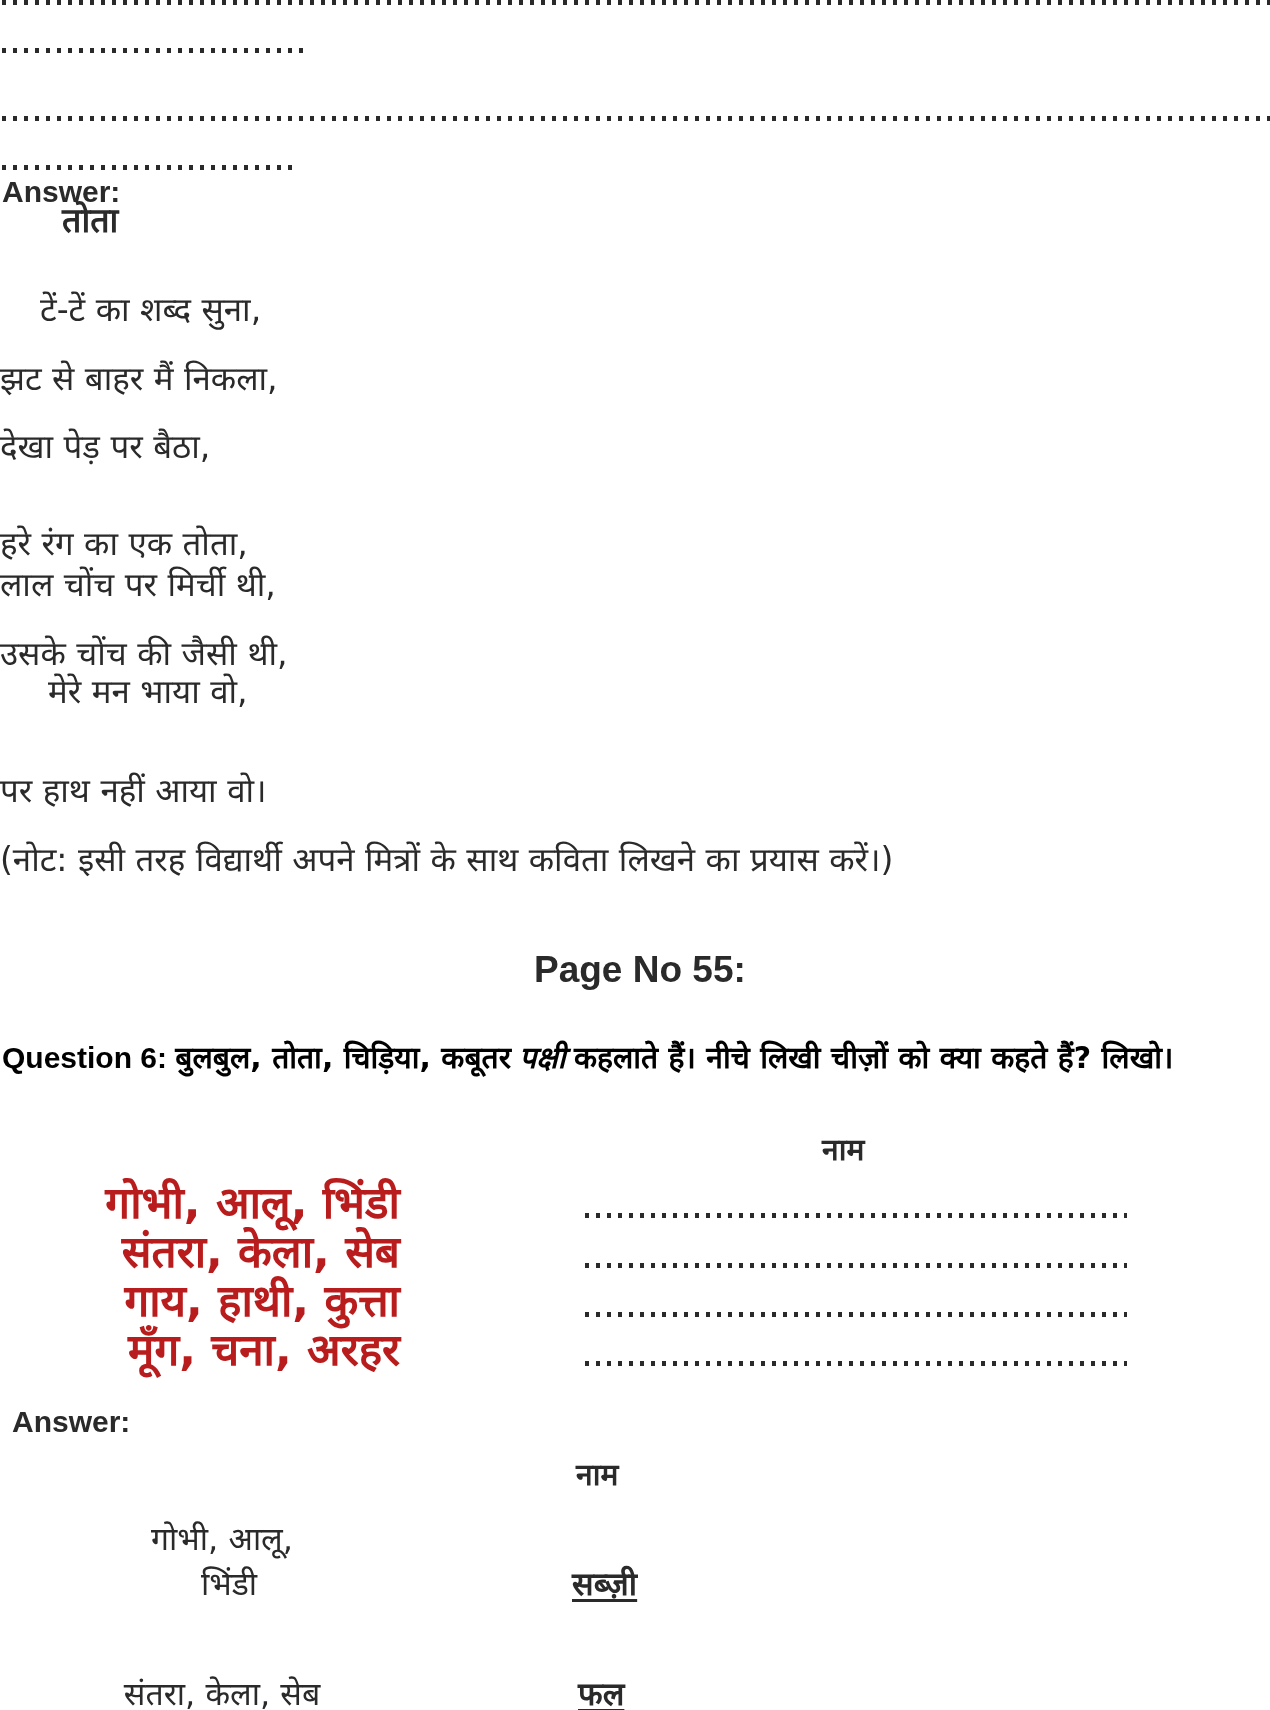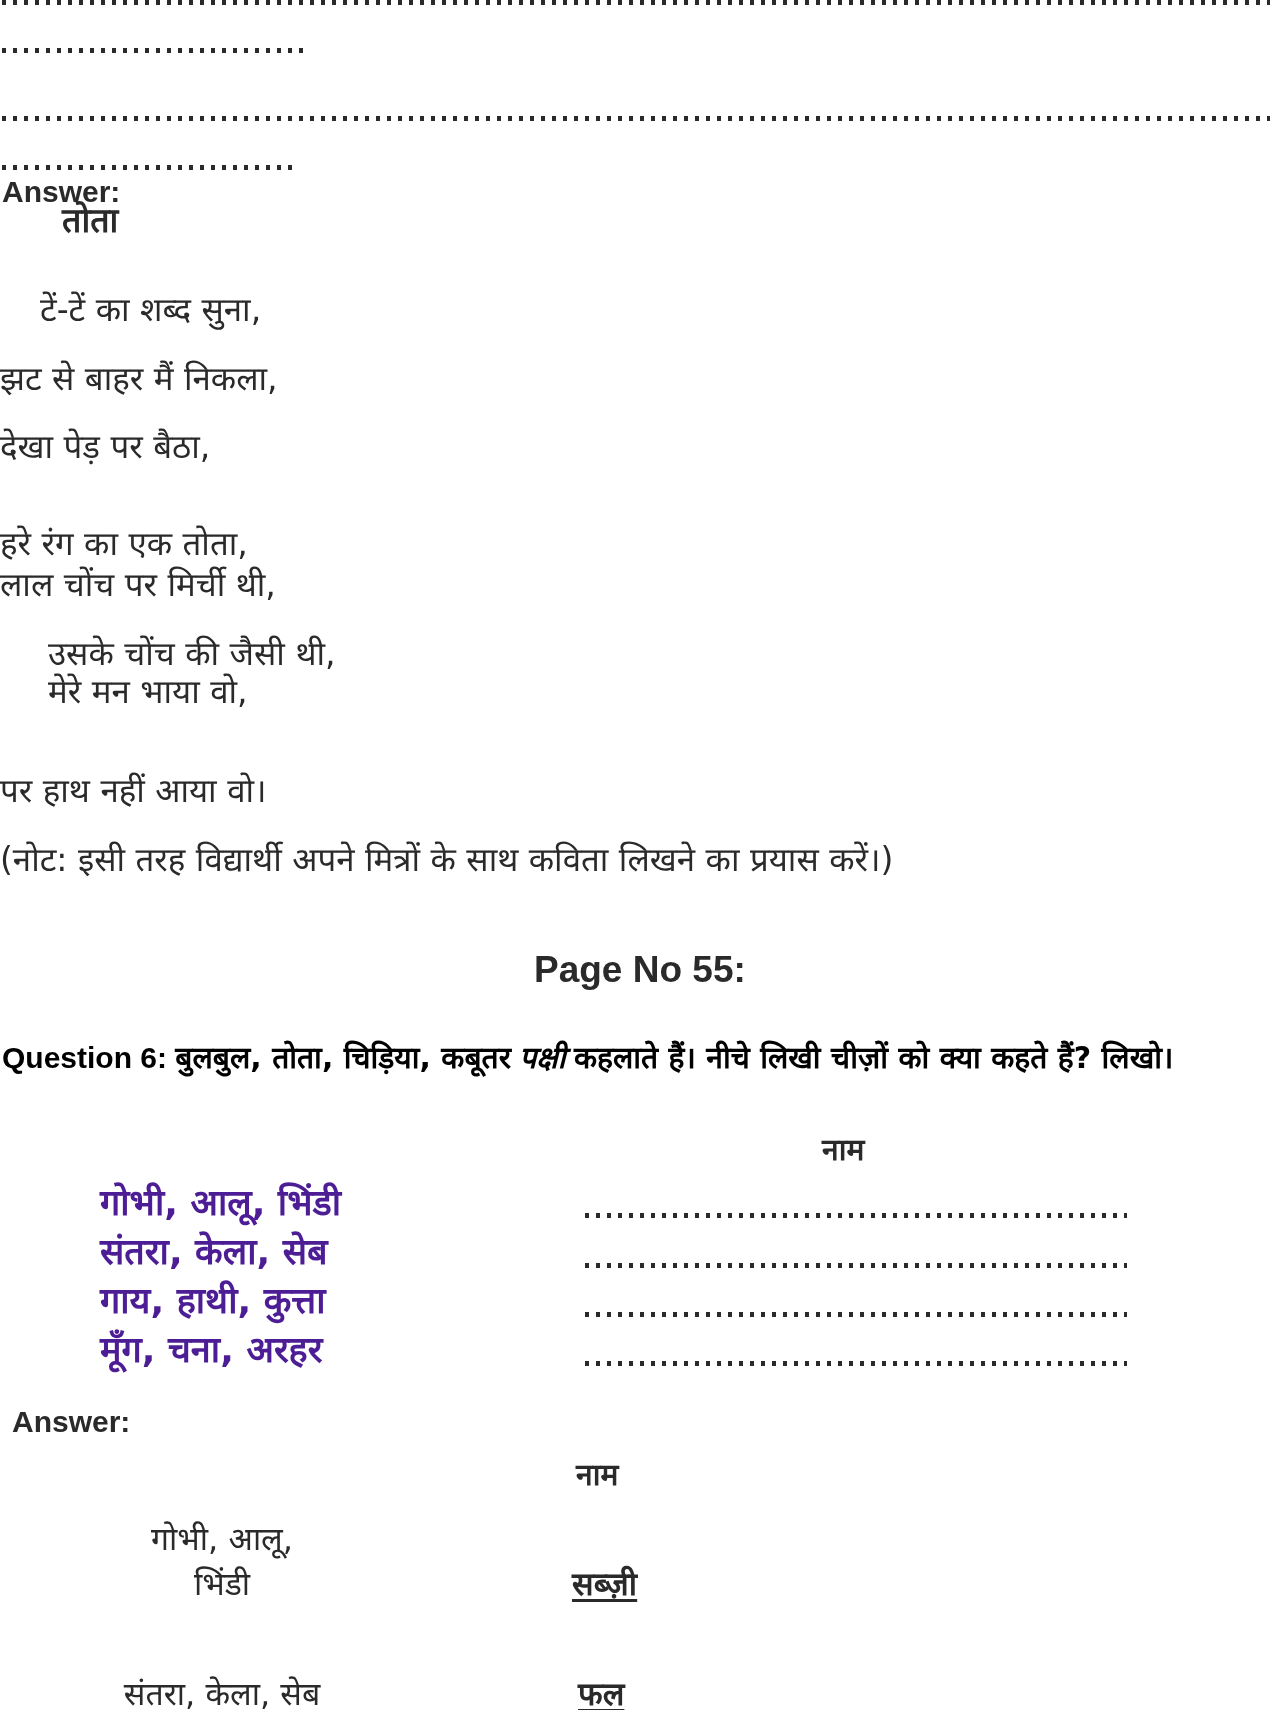--- a/index.html
+++ b/index.html
@@ -54,25 +54,25 @@
     font-family: "Liberation Sans", "DejaVu Sans", sans-serif;
     font-weight: bold;
     font-size: 30px;
     line-height: 44px;
     color: #000000;
     width: 1265px;
   }
   .question .deva { font-weight: bold; white-space: normal; }
   .question .italic { font-style: italic; }
   .tbl-item {
-    font-size: 36px;
+    font-size: 44px;
     line-height: 40px;
     font-weight: bold;
-    color: #4c1d95;
-    text-align: left;
+    color: #b91c1c;
+    text-align: right;
     width: 300px;
   }
   .tbl-head {
     font-size: 30px;
     line-height: 40px;
     font-weight: bold;
     color: #2a2a2a;
   }
   .ans-item {
     font-size: 32px;
@@ -100,21 +100,21 @@
 <div class="dots" style="left:2px; top:165px; width:296px;"></div>
 
 <div class="abs label-bold" style="left:2px; top:174px;">Answer:</div>
 <div class="abs deva" style="left:62px; top:198px; font-size:34px; line-height:44px; font-weight:bold; color:#2a2a2a;">तोता</div>
 
 <div class="abs deva poem-line" style="top:290px;padding-left:40px;">टें-टें का शब्द सुना,</div>
 <div class="abs deva poem-line" style="top:359px;">झट से बाहर मैं निकला,</div>
 <div class="abs deva poem-line" style="top:427px;">देखा पेड़ पर बैठा,</div>
 <div class="abs deva poem-line" style="top:524px;">हरे रंग का एक तोता,</div>
 <div class="abs deva poem-line" style="top:565px;">लाल चोंच पर मिर्ची थी,</div>
-<div class="abs deva poem-line" style="top:634px;margin-left:48px;">उसके चोंच की जैसी थी,</div>
+<div class="abs deva poem-line" style="top:634px;">उसके चोंच की जैसी थी,</div>
 <div class="abs deva poem-line" style="top:672px;margin-left:48px;">मेरे मन भाया वो,</div>
 <div class="abs deva poem-line" style="top:771px;">पर हाथ नहीं आया वो।</div>
 <div class="abs deva poem-line" style="top:840px;">(नोट: इसी तरह विद्यार्थी अपने मित्रों के साथ कविता लिखने का प्रयास करें।)</div>
 
 <div class="abs page-heading" style="left:534px; top:948px;">Page No 55:</div>
 
 <div class="abs question" style="left:2px; top:1036px;">
   <span>Question 6:</span>
   <span class="deva">बुलबुल, तोता, चिड़िया, कबूतर</span>
   <span class="deva italic">पक्षी</span>
@@ -132,17 +132,17 @@
 <div class="abs deva tbl-item" style="left:100px; top:1281px;">गाय, हाथी, कुत्ता</div>
 <div class="dots" style="left:585px; top:1312px; width:542px;"></div>
 
 <div class="abs deva tbl-item" style="left:100px; top:1330px;">मूँग, चना, अरहर</div>
 <div class="dots" style="left:585px; top:1361px; width:542px;"></div>
 
 <div class="abs label-bold" style="left:12px; top:1404px;">Answer:</div>
 <div class="abs deva tbl-head" style="left:576px; top:1455px;">नाम</div>
 
 <div class="abs deva ans-item" style="left:72px; top:1518px;">गोभी, आलू,</div>
-<div class="abs deva ans-item" style="left:72px; top:1563px;">भिंडी</div>
+<div class="abs deva ans-item" style="left:79px; top:1563px;">भिंडी</div>
 <div class="abs deva ans-val" style="left:572px; top:1563px;">सब्ज़ी</div>
 
 <div class="abs deva ans-item" style="left:72px; top:1673px;">संतरा, केला, सेब</div>
 <div class="abs deva ans-val" style="left:578px; top:1673px;">फल</div>
 
 </body></html>

